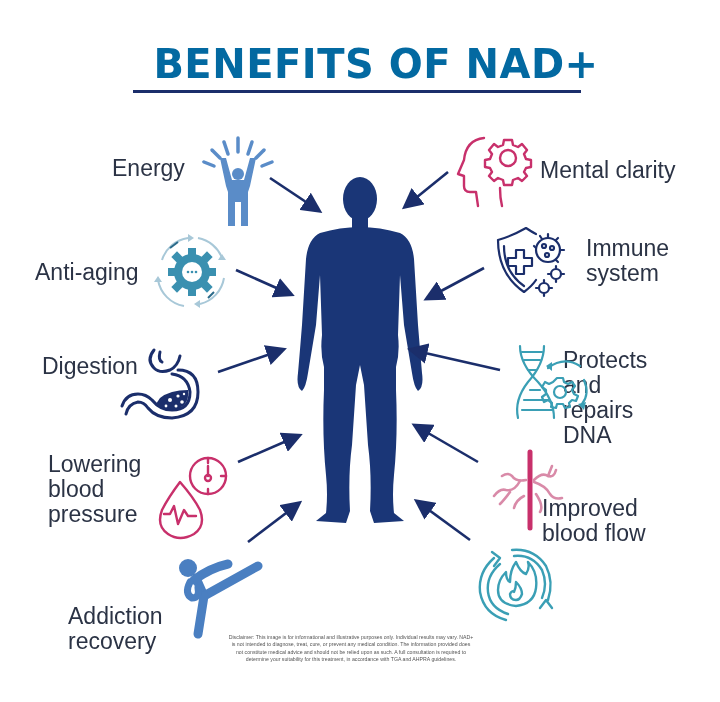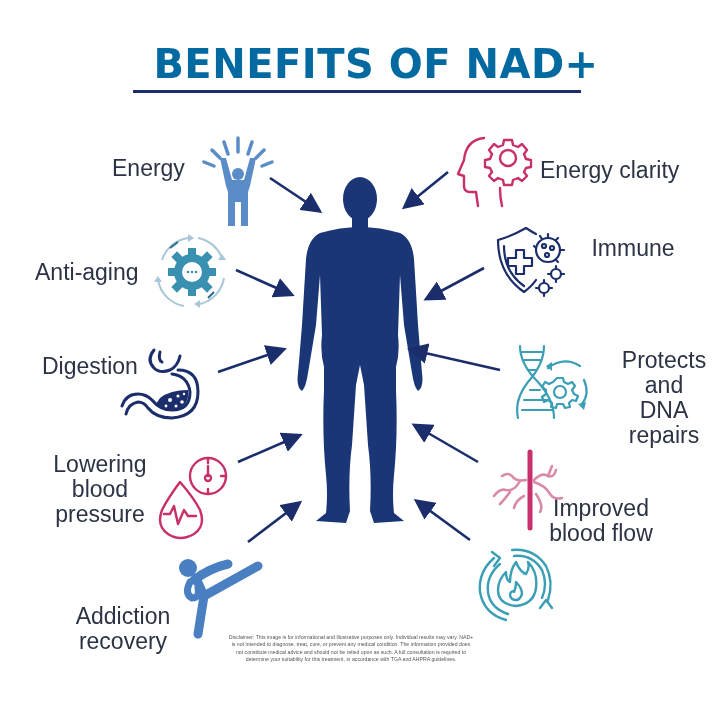--- a/index.html
+++ b/index.html
@@ -5,21 +5,21 @@
   html, body { margin: 0; padding: 0; background: #ffffff; }
   body { width: 720px; height: 702px; position: relative; overflow: hidden; font-family: "Liberation Sans", sans-serif; }
   .title {
     position: absolute; left: 16px; width: 720px; top: 40px; text-align: center;
     font-family: "DejaVu Sans", sans-serif; font-weight: bold; font-size: 40px;
     color: #0369a1; letter-spacing: 0.5px; line-height: 48px;
   }
   .title-rule { position: absolute; left: 133px; width: 448px; top: 90px; height: 3px; background: #1b2e6b; }
   .label {
     position: absolute; color: #2b3345; font-size: 23px; line-height: 25px;
-    font-family: "Liberation Sans", sans-serif; text-align: center; white-space: nowrap;
+    font-family: "Liberation Sans", sans-serif; white-space: nowrap;
   }
   svg.abs { position: absolute; overflow: visible; }
   .disclaimer {
     position: absolute; left: 228px; top: 634px; width: 246px; text-align: center;
     font-size: 5.2px; line-height: 7.4px; color: #555; font-family: "Liberation Sans", sans-serif;
   }
 </style>
 </head>
 <body>
 
@@ -60,29 +60,30 @@
 <div class="label" style="left:48px;top:452px;width:104px">
   <div>Lowering</div>
   <div>blood</div>
   <div>pressure</div>
 </div>
 <div class="label" style="left:68px;top:604px;width:110px">
   <div>Addiction</div>
   <div>recovery</div>
 </div>
 
-<div class="label" style="left:540px;top:158px">Energy clarity</div>
+<div class="label" style="left:540px;top:158px">Mental clarity</div>
 <div class="label" style="left:586px;top:236px;width:94px">
   <div>Immune</div>
-</div>
-<div class="label" style="left:617px;top:348px;width:94px">
+  <div>system</div>
+</div>
+<div class="label" style="left:563px;top:348px;width:94px">
   <div>Protects</div>
   <div>and</div>
+  <div>repairs</div>
   <div>DNA</div>
-  <div>repairs</div>
 </div>
 <div class="label" style="left:542px;top:496px;width:118px">
   <div>Improved</div>
   <div>blood flow</div>
 </div>
 <div class="label" style="left:556px;top:618px;width:120px">
 </div>
 
 <svg class="abs" style="left:198px;top:136px" width="80" height="92" viewBox="0 0 80 92">
   <g stroke="#5a8cc8" stroke-width="3.5" stroke-linecap="round" fill="none">

